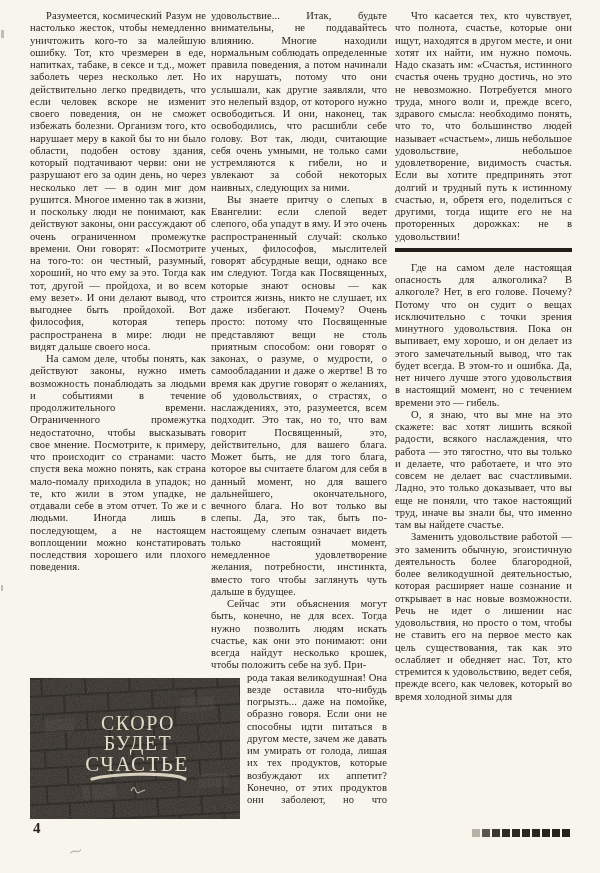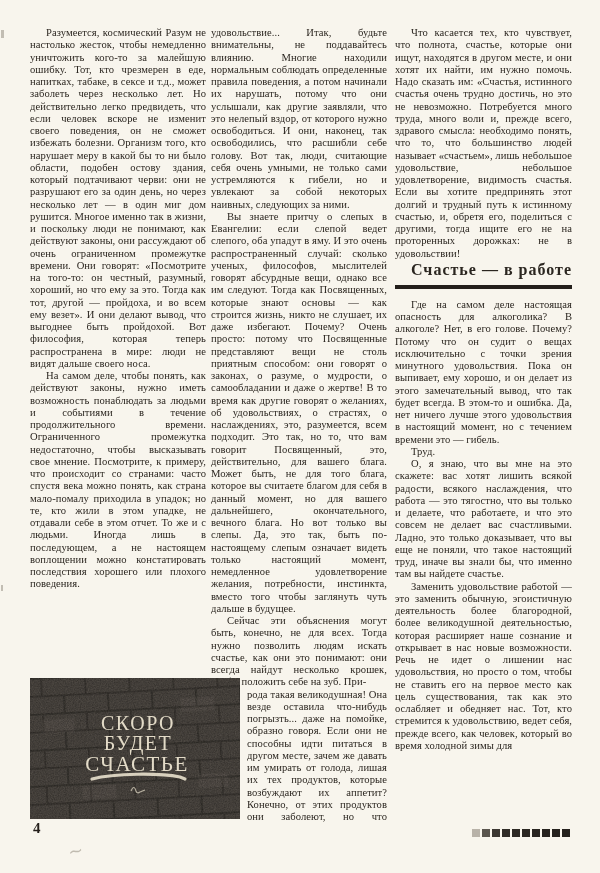--- a/index.html
+++ b/index.html
@@ -2,21 +2,21 @@
 <html lang="ru"><head>
 <meta charset="utf-8">
 <style>
   html,body{margin:0;padding:0;background:#d8d4ca;}
   .page{
     position:relative;width:600px;height:873px;margin:0 auto;
     background:#f8f5ed;color:#2b2620;overflow:hidden;
     font-family:"Liberation Serif",serif;
   }
   .col{
-    position:absolute;top:27px;text-align:justify;
+    position:absolute;top:10px;text-align:justify;
     font-size:10.6px;line-height:12.25px;letter-spacing:.05px;font-family:Liberation Serif, serif;
   }
   .col p{margin:0;text-indent:16px;}
   .col p.noindent{text-indent:0;}
   #col1{left:30px;width:176px;height:650px;overflow:hidden;}
   #col2{left:211px;width:176px;height:796px;overflow:hidden;}
   #col3{left:395px;width:177px;height:806px;overflow:hidden;}
   .wrapblock{display:flex;}
   .photo-spacer{width:36px;flex:none;}
   .wraptext{flex:1;}
@@ -60,24 +60,22 @@
     <p>Вы знаете притчу о слепых в Евангелии: если слепой ведет слепого, оба упадут в яму. И это очень распространенный случай: сколько ученых, философов, мыслителей говорят абсурдные вещи, однако все им следуют. Тогда как Посвященных, которые знают основы — как строится жизнь, никто не слушает, их даже избегают. Почему? Очень просто: потому что Посвященные представляют вещи не столь приятным способом: они говорят о законах, о разуме, о мудрости, о самообладании и даже о жертве! В то время как другие говорят о желаниях, об удовольствиях, о страстях, о наслаждениях, это, разумеется, всем подходит. Это так, но то, что вам говорит Посвященный, это, действительно, для вашего блага. Может быть, не для того блага, которое вы считаете благом для себя в данный момент, но для вашего дальнейшего, окончательного, вечного блага. Но вот только вы слепы. Да, это так, быть по-настоящему слепым означает видеть только настоящий момент, немедленное удовлетворение желания, потребности, инстинкта, вместо того чтобы заглянуть чуть дальше в будущее.</p>
     <p>Сейчас эти объяснения могут быть, конечно, не для всех. Тогда нужно позволить людям искать счастье, как они это понимают: они всегда найдут несколько крошек, чтобы положить себе на зуб. При-</p>
     <div class="wrapblock">
       <div class="photo-spacer"></div>
       <p class="noindent wraptext">рода такая великодушная! Она везде оставила что-нибудь погрызть... даже на помойке, образно говоря. Если они не способны идти питаться в другом месте, зачем же давать им умирать от голода, лишая их тех продуктов, которые возбуждают их аппетит? Конечно, от этих продуктов они заболеют, но что поделать, если они не хотят других?..</p>
     </div>
   </div>
 
   <div class="col" id="col3">
     <p>Что касается тех, кто чувствует, что полнота, счастье, которые они ищут, находятся в другом месте, и они хотят их найти, им нужно помочь. Надо сказать им: «Счастья, истинного счастья очень трудно достичь, но это не невозможно. Потребуется много труда, много воли и, прежде всего, здравого смысла: необходимо понять, что то, что большинство людей называет «счастьем», лишь небольшое удовольствие, небольшое удовлетворение, видимость счастья. Если вы хотите предпринять этот долгий и трудный путь к истинному счастью, и, обретя его, поделиться с другими, тогда ищите его не на проторенных дорожках: не в удовольствии!</p>
-    <p class="heading">Счастье — в работе</p>
     <div class="heading-rule"></div>
     <p>Где на самом деле настоящая опасность для алкоголика? В алкоголе? Нет, в его голове. Почему? Потому что он судит о вещах исключительно с точки зрения минутного удовольствия. Пока он выпивает, ему хорошо, и он делает из этого замечательный вывод, что так будет всегда. В этом-то и ошибка. Да, нет ничего лучше этого удовольствия в настоящий момент, но с течением времени это — гибель.</p>
-    <p>Труд.</p>
     <p>О, я знаю, что вы мне на это скажете: вас хотят лишить всякой радости, всякого наслаждения, что работа — это тягостно, что вы только и делаете, что работаете, и что это совсем не делает вас счастливыми. Ладно, это только доказывает, что вы еще не поняли, что такое настоящий труд, иначе вы знали бы, что именно там вы найдете счастье.</p>
     <p>Заменить удовольствие работой — это заменить обычную, эгоистичную деятельность более благородной, более великодушной деятельностью, которая расширяет наше сознание и открывает в нас новые возможности. Речь не идет о лишении нас удовольствия, но просто о том, чтобы не ставить его на первое место как цель существования, так как это ослабляет и обедняет нас. Тот, кто стремится к удовольствию, ведет себя, прежде всего, как человек, который во время холодной зимы для</p>
   </div>
 
   <svg class="photo" viewBox="0 0 210 141" width="210" height="141" xmlns="http://www.w3.org/2000/svg">
     <defs>
       <pattern id="bricks" width="44" height="36" patternUnits="userSpaceOnUse" patternTransform="rotate(-3)">
         <rect width="44" height="36" fill="#4b453f"></rect>
         <rect x="0" y="0" width="44" height="1.8" fill="#332f2a"></rect>
         <rect x="0" y="18" width="44" height="1.8" fill="#36312c"></rect>

